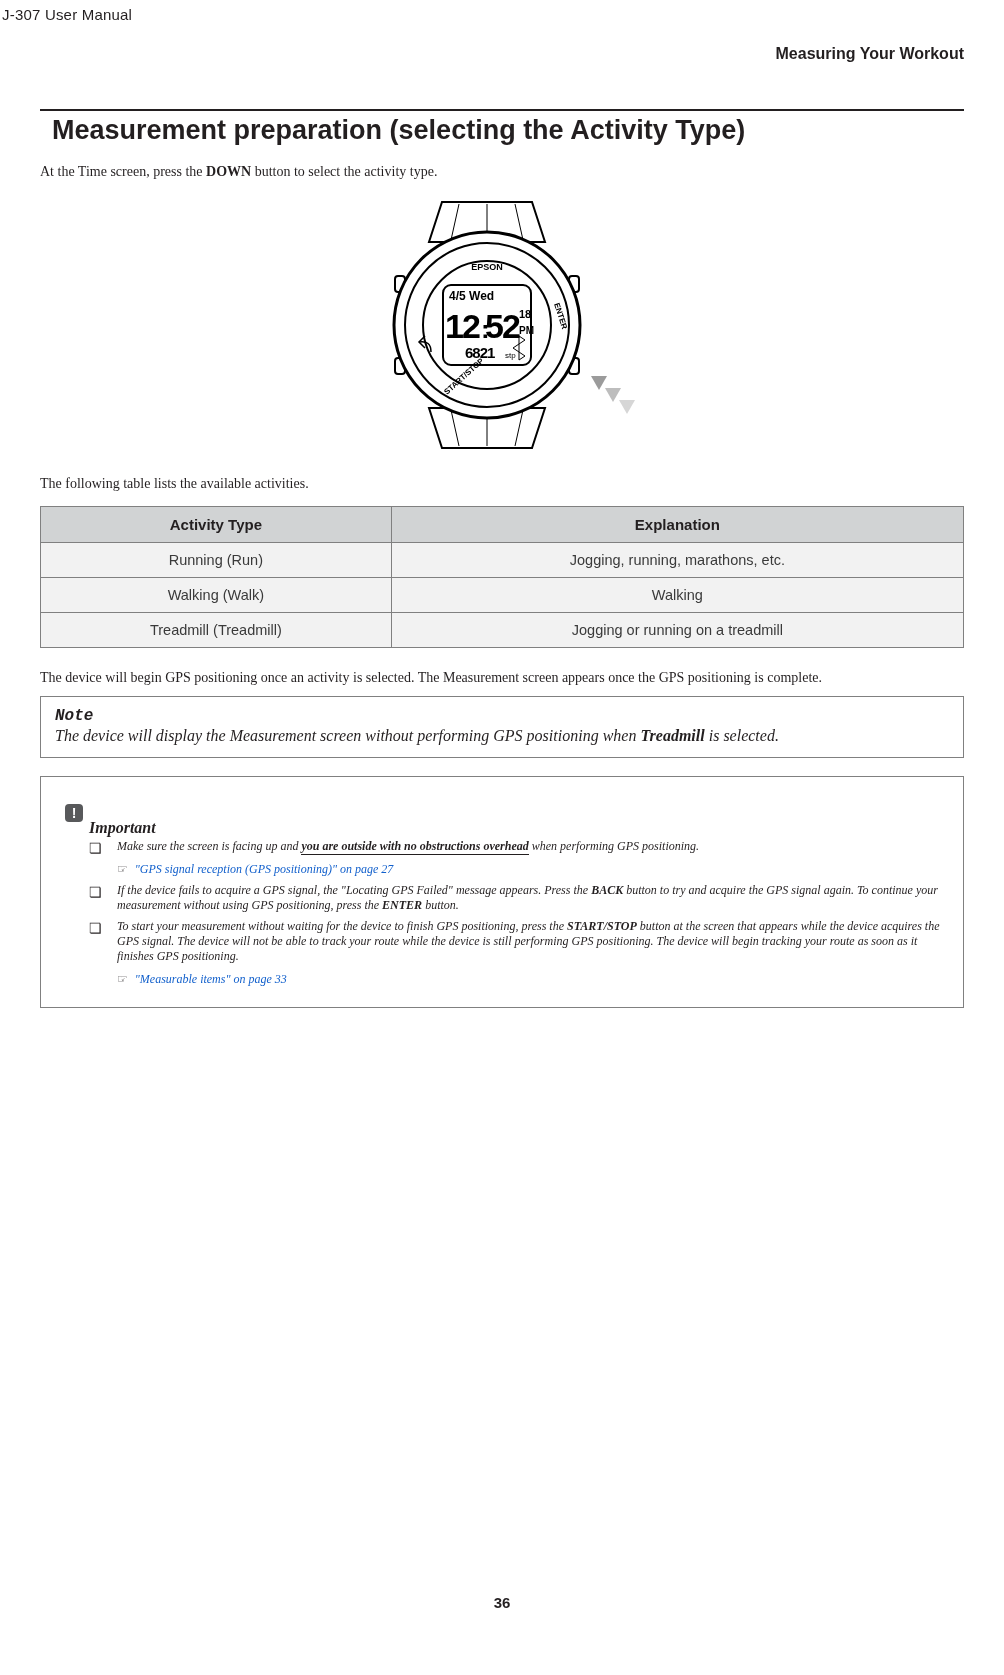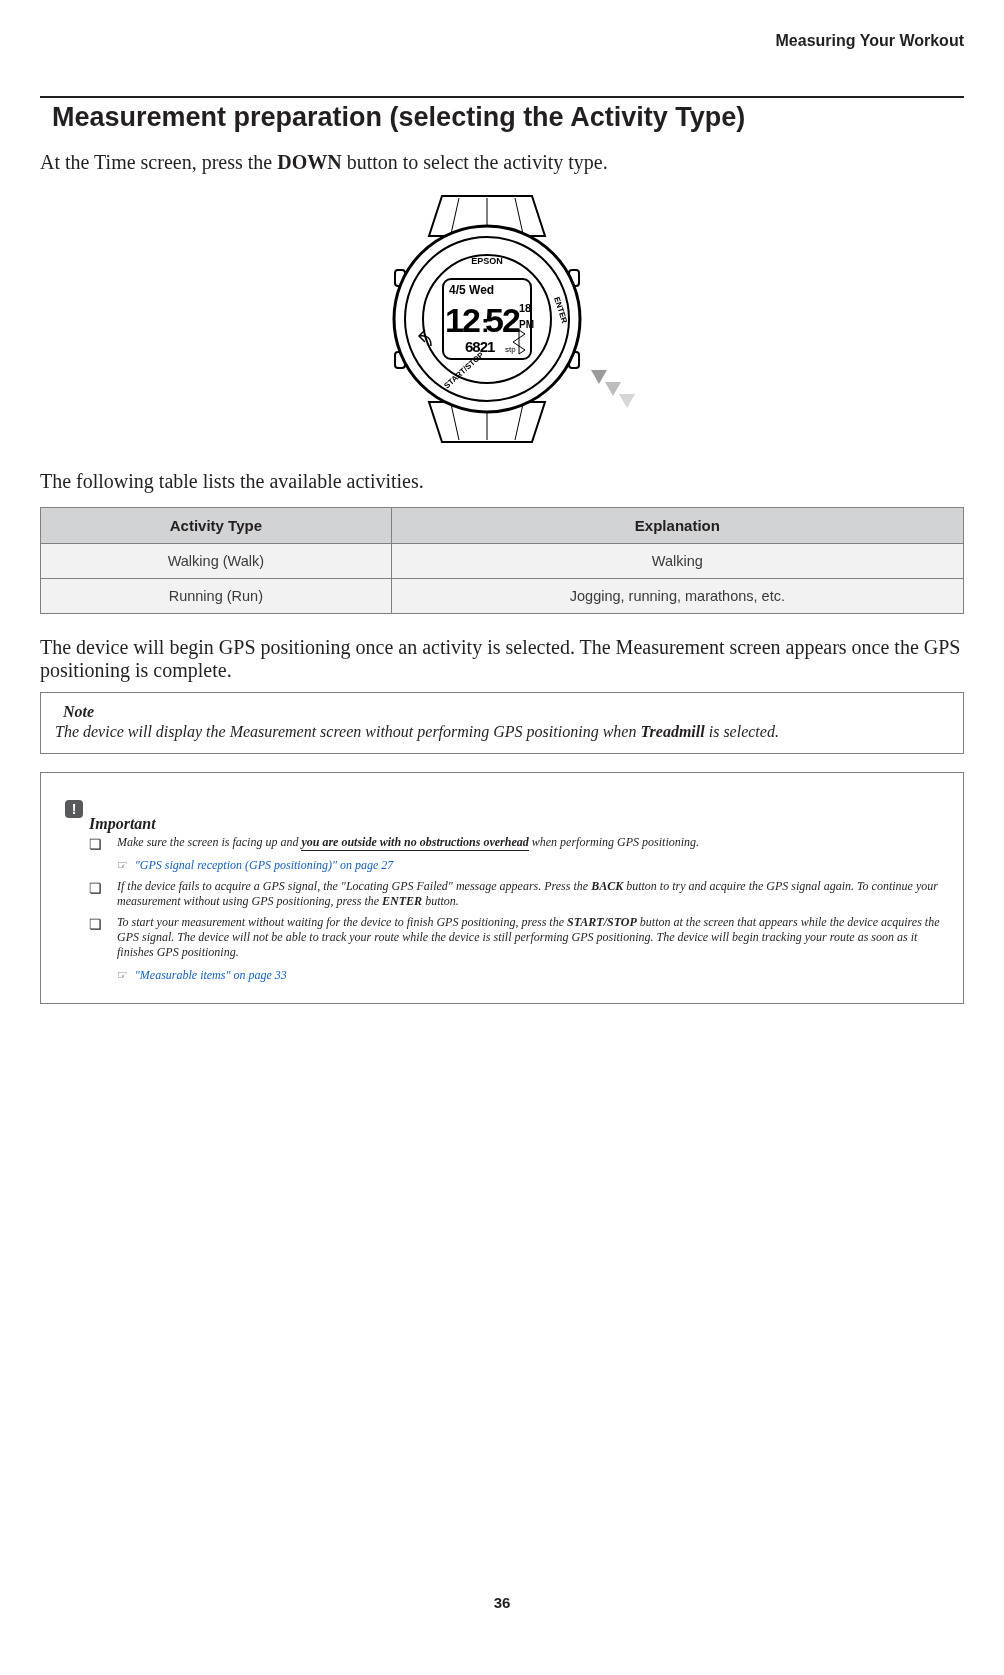--- a/index.html
+++ b/index.html
@@ -38,21 +38,21 @@
     margin: 0 0 4px 0;
   }
   .section-title {
     font-size: 27px;
     font-weight: 700;
     color: #231f20;
     margin: 2px 0 18px 12px;
   }
   .body-text {
     font-family: Georgia, "Times New Roman", serif;
-    font-size: 20px;
+    font-size: 14px;
     color: #231f20;
     margin: 0 0 10px 0;
   }
   .bold { font-weight: 700; }
   .watch-wrap {
     width: 100%;
     text-align: center;
     margin: 8px 0 12px 0;
   }
   .watch-svg { display: inline-block; }
@@ -82,26 +82,25 @@
     color: #3a3a3a;
   }
   .col-type { width: 38%; }
 
   .note-box {
     border: 1px solid #808080;
     padding: 10px 14px 12px 14px;
     margin-bottom: 18px;
   }
   .note-title {
-    font-family: Liberation Serif, serif;
+    font-family: Liberation Mono, monospace;
     font-style: italic;
     font-weight: 700;
     font-size: 16px;
     margin-bottom: 2px;
-    margin-left: 8px;
   }
   .note-body {
     font-family: Georgia, "Times New Roman", serif;
     font-style: italic;
     font-size: 16px;
   }
 
   .important-box {
     border: 1px solid #808080;
     padding: 12px 14px 14px 14px;
@@ -184,20 +183,21 @@
     width: 100%;
     text-align: center;
     font-weight: 700;
     font-size: 15px;
   }
 </style>
 </head>
 <body>
 
 <div class="page">
+  <div class="top-header">J-307     User Manual</div>
   <div class="chapter-title">Measuring Your Workout</div>
 
   <hr class="rule">
   <div class="section-title">Measurement preparation (selecting the Activity Type)</div>
 
   <p class="body-text">
     <span>At the Time screen, press the </span><span class="bold">DOWN</span><span> button to select the activity type.</span>
   </p>
 
   <div class="watch-wrap">
@@ -253,26 +253,30 @@
 
   <table class="activity-table">
     <thead>
       <tr>
         <th class="col-type">Activity Type</th>
         <th>Explanation</th>
       </tr>
     </thead>
     <tbody>
       <tr>
+        <td>Running (Run)</td>
+        <td>Jogging, running, marathons, etc.</td>
+      </tr>
+      <tr>
         <td>Walking (Walk)</td>
         <td>Walking</td>
       </tr>
       <tr>
-        <td>Running (Run)</td>
-        <td>Jogging, running, marathons, etc.</td>
+        <td>Treadmill (Treadmill)</td>
+        <td>Jogging or running on a treadmill</td>
       </tr>
     </tbody>
   </table>
 
   <p class="body-text">The device will begin GPS positioning once an activity is selected. The Measurement screen appears once the GPS positioning is complete.</p>
 
   <div class="note-box">
     <div class="note-title">Note</div>
     <div class="note-body">
       <span>The device will display the Measurement screen without performing GPS positioning when </span><span class="bold" style="font-style:italic">Treadmill</span><span> is selected.</span>

